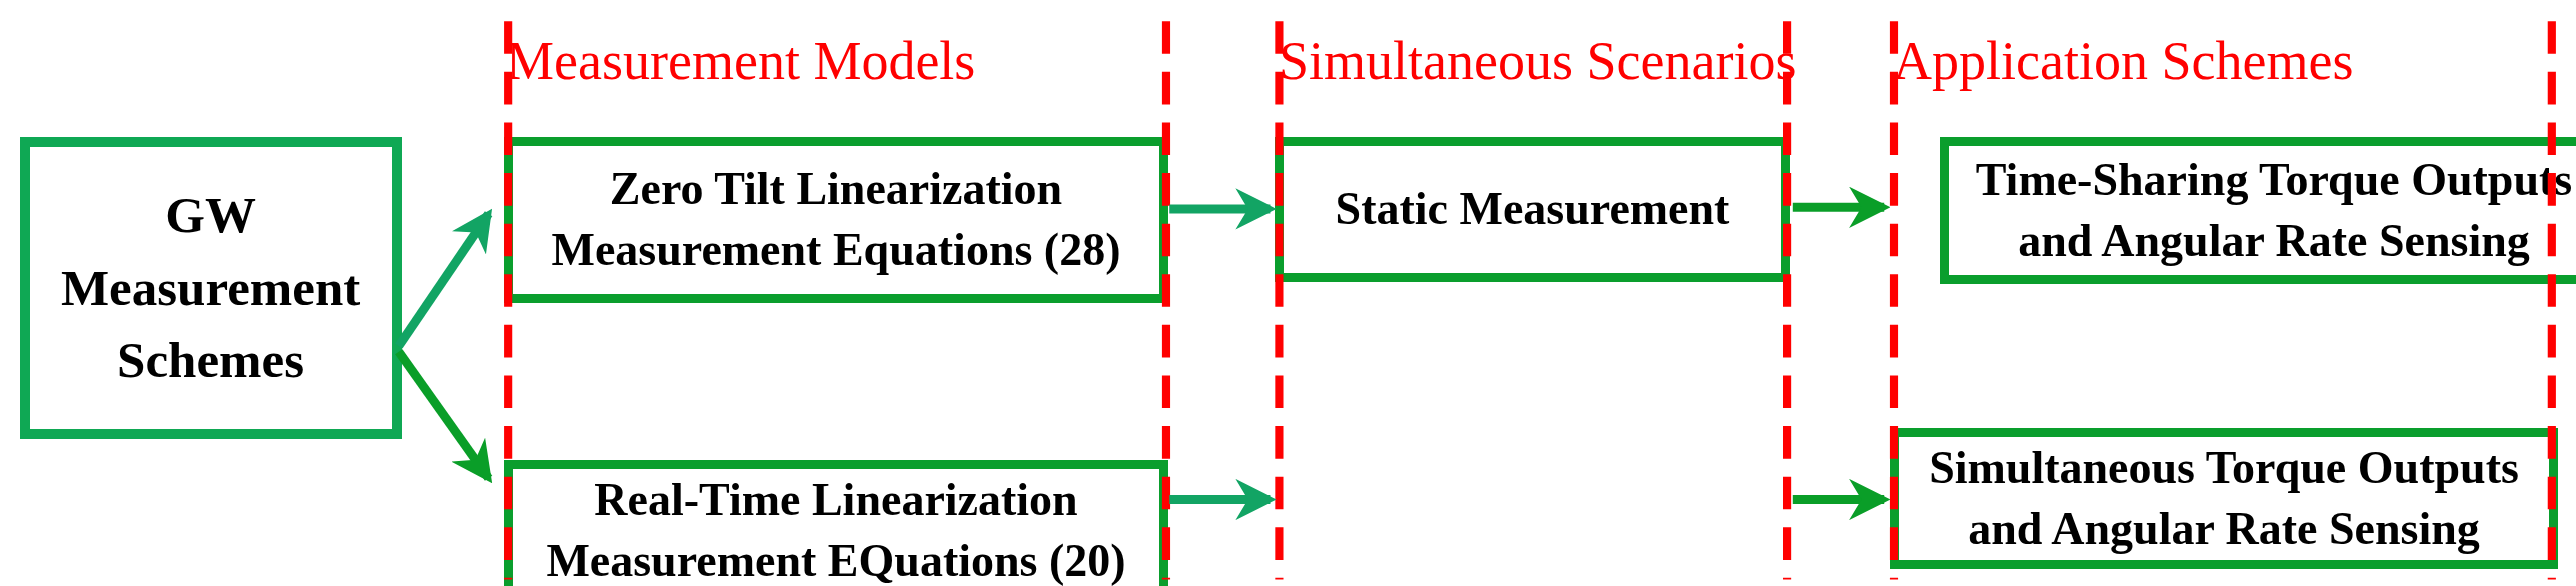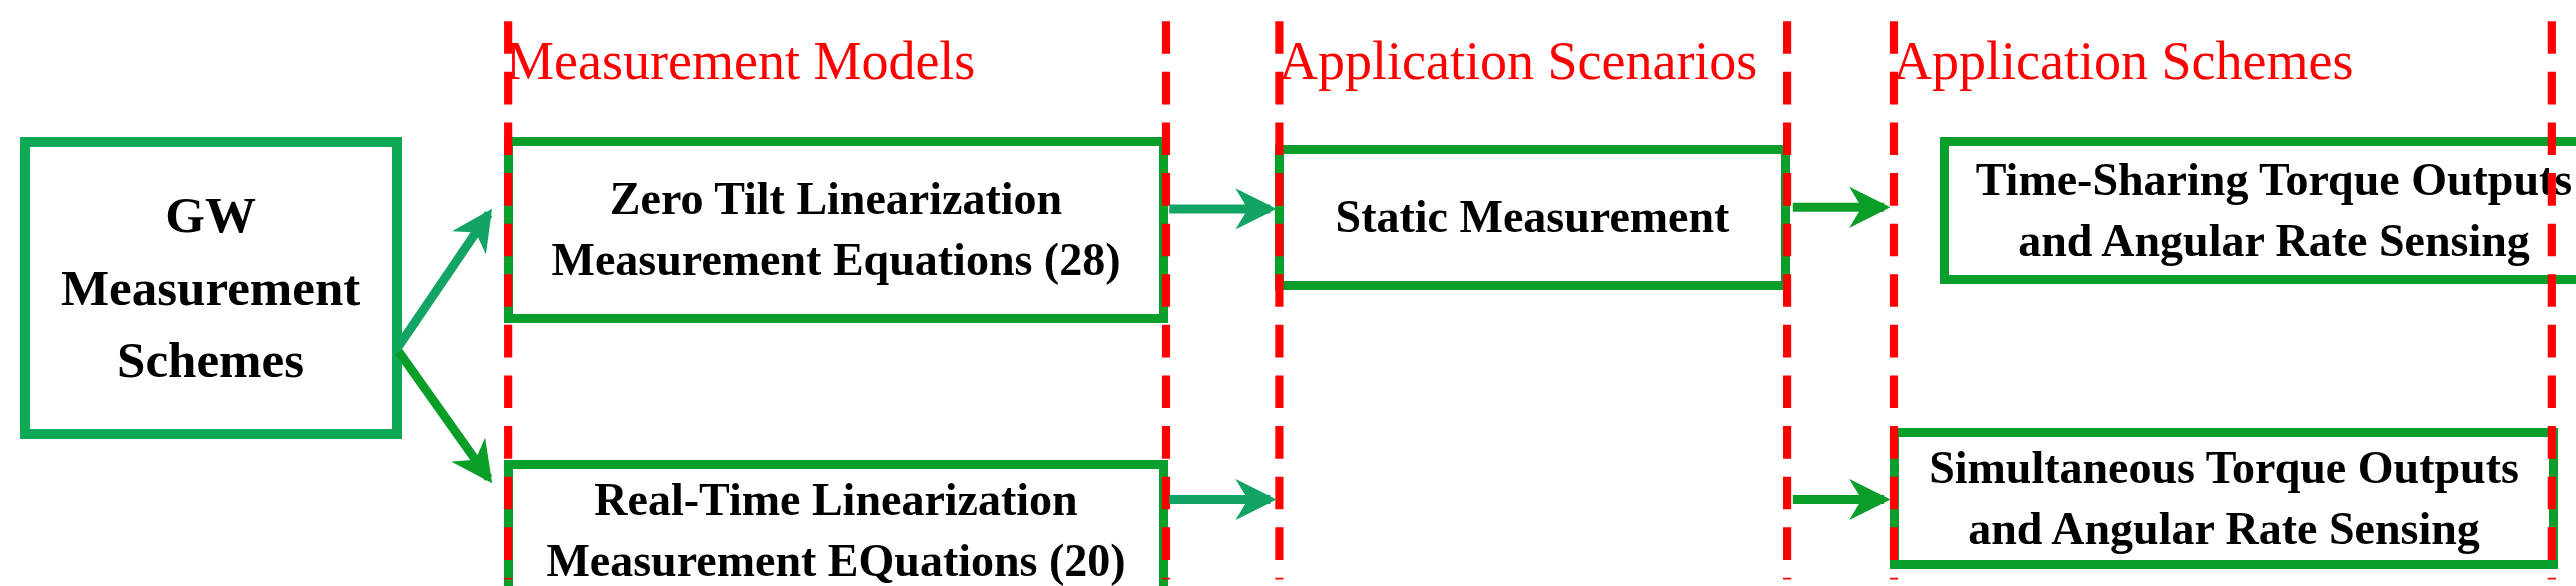--- a/index.html
+++ b/index.html
@@ -83,36 +83,36 @@
   <div class="node" id="gw-box" style="left:19.6px; top:137px; width:382px; height:302px;">
     <span class="lbl">GW
 Measurement
 Schemes</span>
   </div>
 
   <div class="col-header" style="left:506px; width:661px;">
     <span>Measurement Models</span>
   </div>
   <div class="col-header" style="left:1279px; width:509px;">
-    <span>Application Scenarios</span>
+    <span>Simultaneous Scenarios</span>
   </div>
   <div class="col-header" style="left:1893px; width:660px;">
     <span>Application Schemes</span>
   </div>
 
-  <div class="node" style="left:504px; top:137px; width:664px; height:186px;">
+  <div class="node" style="left:504px; top:137px; width:664px; height:166px;">
     <span class="lbl">Zero Tilt Linearization
 Measurement Equations (28)</span>
   </div>
   <div class="node" style="left:504px; top:428px; width:664px; height:141px;margin-top:32px;">
     <span class="lbl">Real-Time Linearization
 Measurement EQuations (20)</span>
   </div>
 
-  <div class="node" style="left:1275px; top:137px; width:515px; height:145px;margin-top:8px;">
+  <div class="node" style="left:1275px; top:137px; width:515px; height:145px;">
     <span class="lbl">Static Measurement</span>
   </div>
 
   <div class="node" style="left:1940px; top:137px; width:668px; height:147px;">
     <span class="lbl">Time-Sharing Torque Outputs
 and Angular Rate Sensing</span>
   </div>
   <div class="node" style="left:1890px; top:428px; width:668px; height:141px;">
     <span class="lbl">Simultaneous Torque Outputs
 and Angular Rate Sensing</span>

